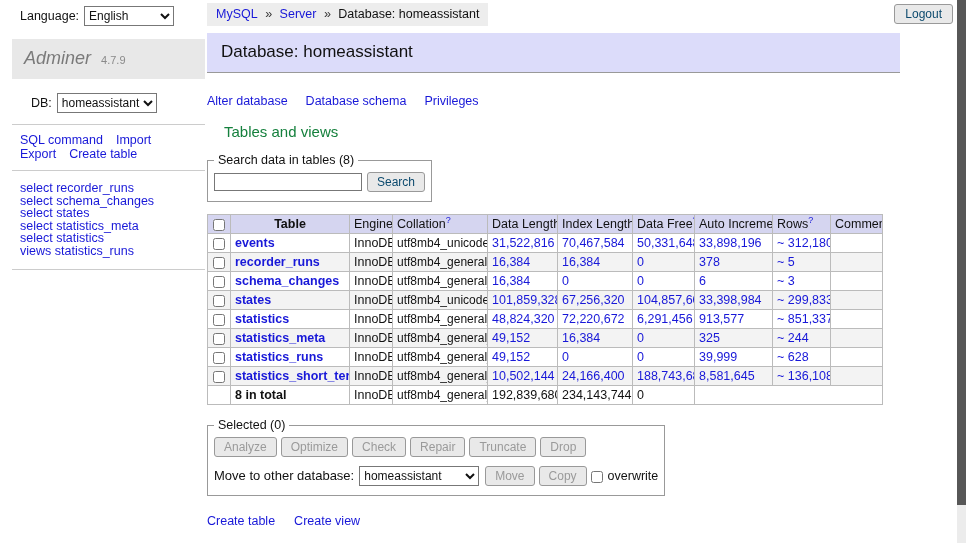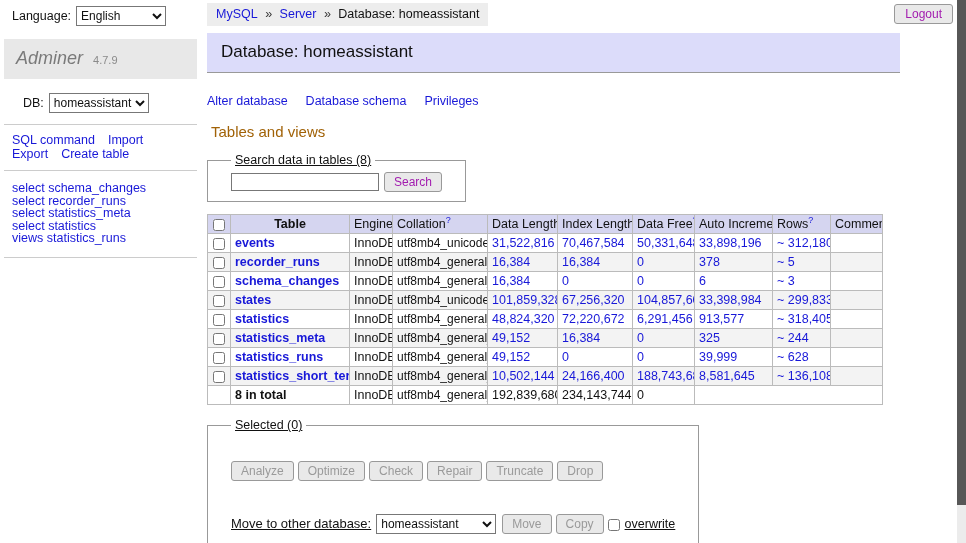--- a/index.html
+++ b/index.html
@@ -10,27 +10,27 @@
     --h1-bg:#e8e8e8;
     --alt-bg:#f3f3f3;
     --thumb:#575757;
   }
   *{box-sizing:border-box;}
   html,body{margin:0;padding:0;background:#fff;}
   #screen{position:relative;width:966px;height:543px;background:#fff;overflow:hidden;
           font-family:"Liberation Sans",sans-serif;font-size:13px;color:#111;}
   a{color:var(--link);text-decoration:none;cursor:pointer;}
   select{font-family:inherit;font-size:12px;border:1px solid #777;background:#fff;height:20px;color:#111;}
-  button{font-family:inherit;font-size:12px;color:#a21caf;background:#e9e9e9;border:1px solid #999;
+  button{font-family:inherit;font-size:12px;color:#0c4a6e;background:#e9e9e9;border:1px solid #999;
          border-radius:3px;padding:2px 9px;cursor:pointer;}
-  button:disabled{color:#9a9a9a;cursor:default;margin-top:24px;}
+  button:disabled{color:#9a9a9a;cursor:default;}
   input[type=checkbox]{width:12px;height:12px;margin:0;vertical-align:middle;}
 
   
-  .sidebar{position:absolute;left:4px;top:0;width:193px;}
+  .sidebar{position:absolute;left:12px;top:0;width:193px;}
   .lang-row{padding:6px 8px 4px;font-size:12.5px;}
   .lang-row select{width:90px;margin-left:5px;}
   .app-title{margin:9px 0 0;background:var(--h1-bg);padding:9px 12px 10px;font-size:18px;
              font-weight:normal;font-style:italic;color:#7a7a7a;}
   .app-title .version{font-size:11px;font-style:normal;color:#8a8a8a;margin-left:5px;}
   .db-row{padding:14px 19px 11px;font-size:12.5px;}
   .db-row select{width:100px;margin-left:5px;}
   .side-hr{border:none;border-top:1px solid #ccc;margin:0;}
   .side-links{padding:9px 8px 9px;width:172px;font-size:12.5px;line-height:13.5px;}
   .side-links a{margin-right:13px;white-space:nowrap;display:inline-block;}
@@ -44,22 +44,22 @@
   
   .main{position:absolute;left:207px;top:0;width:693px;}
   .topbar{position:relative;margin-top:3px;height:22px;}
   .breadcrumb{display:inline-block;background:var(--crumb-bg);padding:4px 9px 5px;font-size:12.5px;color:#111;}
   .breadcrumb .sep{color:#333;margin:0 4px;}
   .logout-btn{position:absolute;top:4px;right:13px;padding:2px 10px;}
   .page-title{margin:8px 0 0;background:var(--title-bg);border-bottom:1px solid #999;
               padding:9px 14px 10px;font-size:17px;font-weight:normal;color:#111;}
   .actions{margin-top:21px;font-size:12.5px;}
   .actions a{margin-right:18px;}
-  h3{font-weight:normal;font-size:15px;margin:15px 4px 0;color:#a16207;}
-  fieldset{border:1px solid #999;margin:13px 0 0;padding:5px 23px 9px;display:inline-block;font-size:12.5px;text-decoration:underline;}
+  h3{font-weight:normal;font-size:15px;margin:15px 17px 0;color:#15803d;}
+  fieldset{border:1px solid #999;margin:13px 0 0;padding:5px 6px 9px;display:inline-block;font-size:12.5px;}
   legend{padding:0 4px;}
   .search-input{width:148px;height:18px;border:1px solid #777;font-size:12px;padding:1px 3px;font-family:inherit;}
   .search-btn{margin-left:5px;}
 
   table.db{border-collapse:collapse;margin-top:12px;table-layout:fixed;width:675px;font-size:12.5px;}
   table.db th,table.db td{border:1px solid #bbb;padding:2px 4px;height:13px;overflow:hidden;
                           white-space:nowrap;text-align:left;vertical-align:middle;}
   table.db thead th{background:var(--th-bg);font-weight:normal;}
   table.db th.col-table{text-align:center;font-weight:bold;}
   table.db .cb{text-align:center;}
@@ -94,22 +94,23 @@
       <span>Adminer</span>
       <span class="version">4.7.9</span>
     </h1>
     <div class="db-row">
       <span>DB:</span><select><option>homeassistant</option></select>
     </div>
     <hr class="side-hr">
     <div class="side-links" id="side-links"><a>SQL command</a><a>Import</a><a>Export</a><a>Create table</a></div>
     <hr class="side-hr">
     <div class="table-list" id="table-list">
+        <a>select recorder_runs</a>
         <a>select schema_changes</a>
-        <a>select recorder_runs</a>
+        <a>select states</a>
         <a>select statistics_meta</a>
         <a>select statistics</a>
         <a>views statistics_runs</a>
       </div>
     <hr class="side-hr">
   </div>
 
   <button class="logout-btn">Logout</button>
 
   <div class="scrollbar">
@@ -210,21 +211,21 @@
           </tr>
           <tr>
             <td class="cb"><input type="checkbox" style=""></td>
             <td class="name"><a>statistics</a></td>
             <td>InnoDB</td>
             <td class="coll">utf8mb4_general_ci</td>
             <td class="num">48,824,320</td>
             <td class="num">72,220,672</td>
             <td class="num">6,291,456</td>
             <td class="num">913,577</td>
-            <td class="num">~ 318,405</td>
+            <td class="num">~ 851,337</td>
             <td></td>
           </tr>
           <tr class="alt">
             <td class="cb"><input type="checkbox" style=""></td>
             <td class="name"><a>statistics_meta</a></td>
             <td>InnoDB</td>
             <td class="coll">utf8mb4_general_ci</td>
             <td class="num">49,152</td>
             <td class="num">16,384</td>
             <td class="num">0</td>

